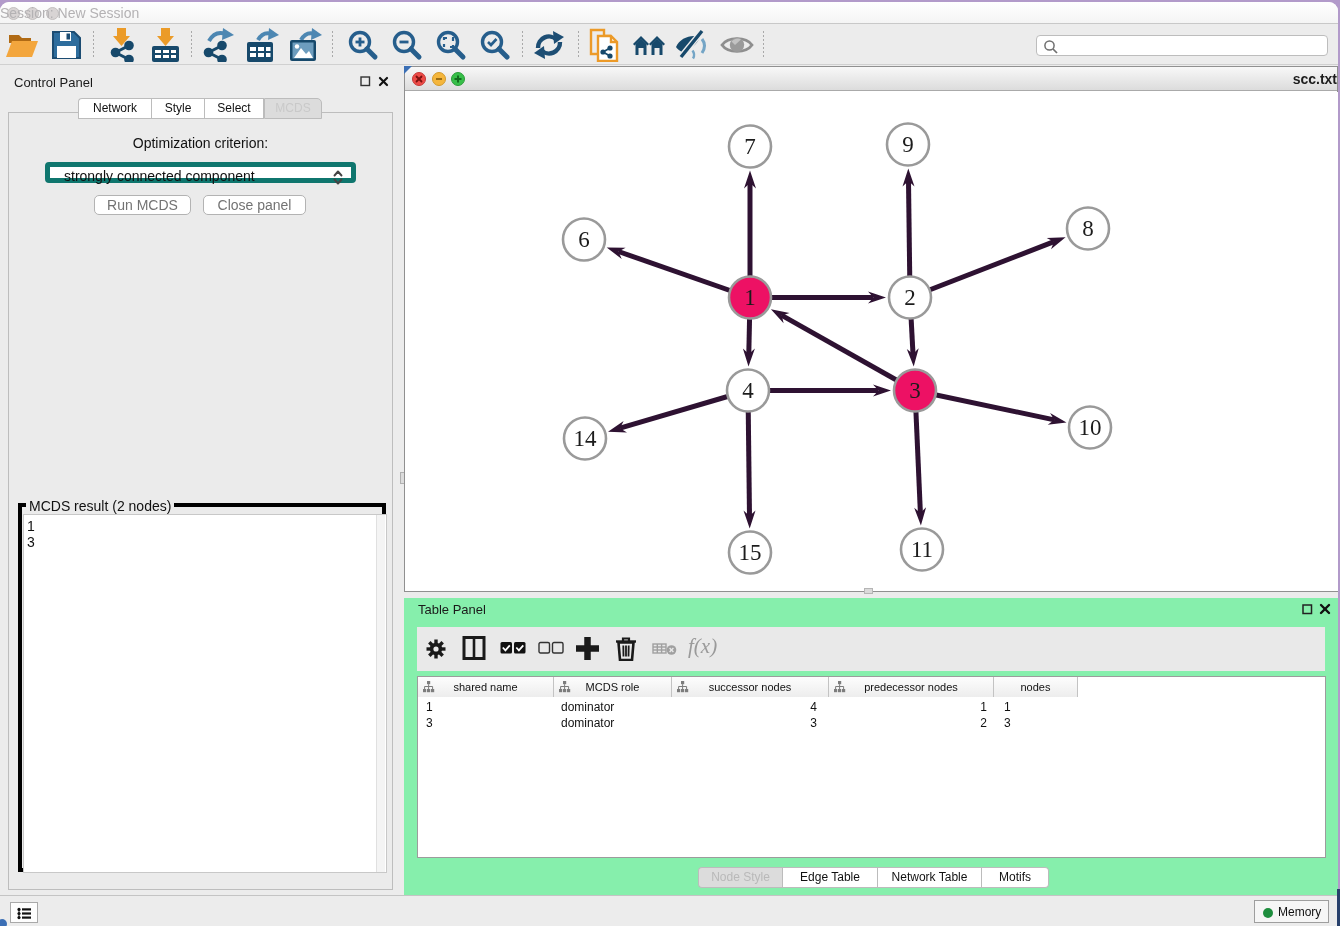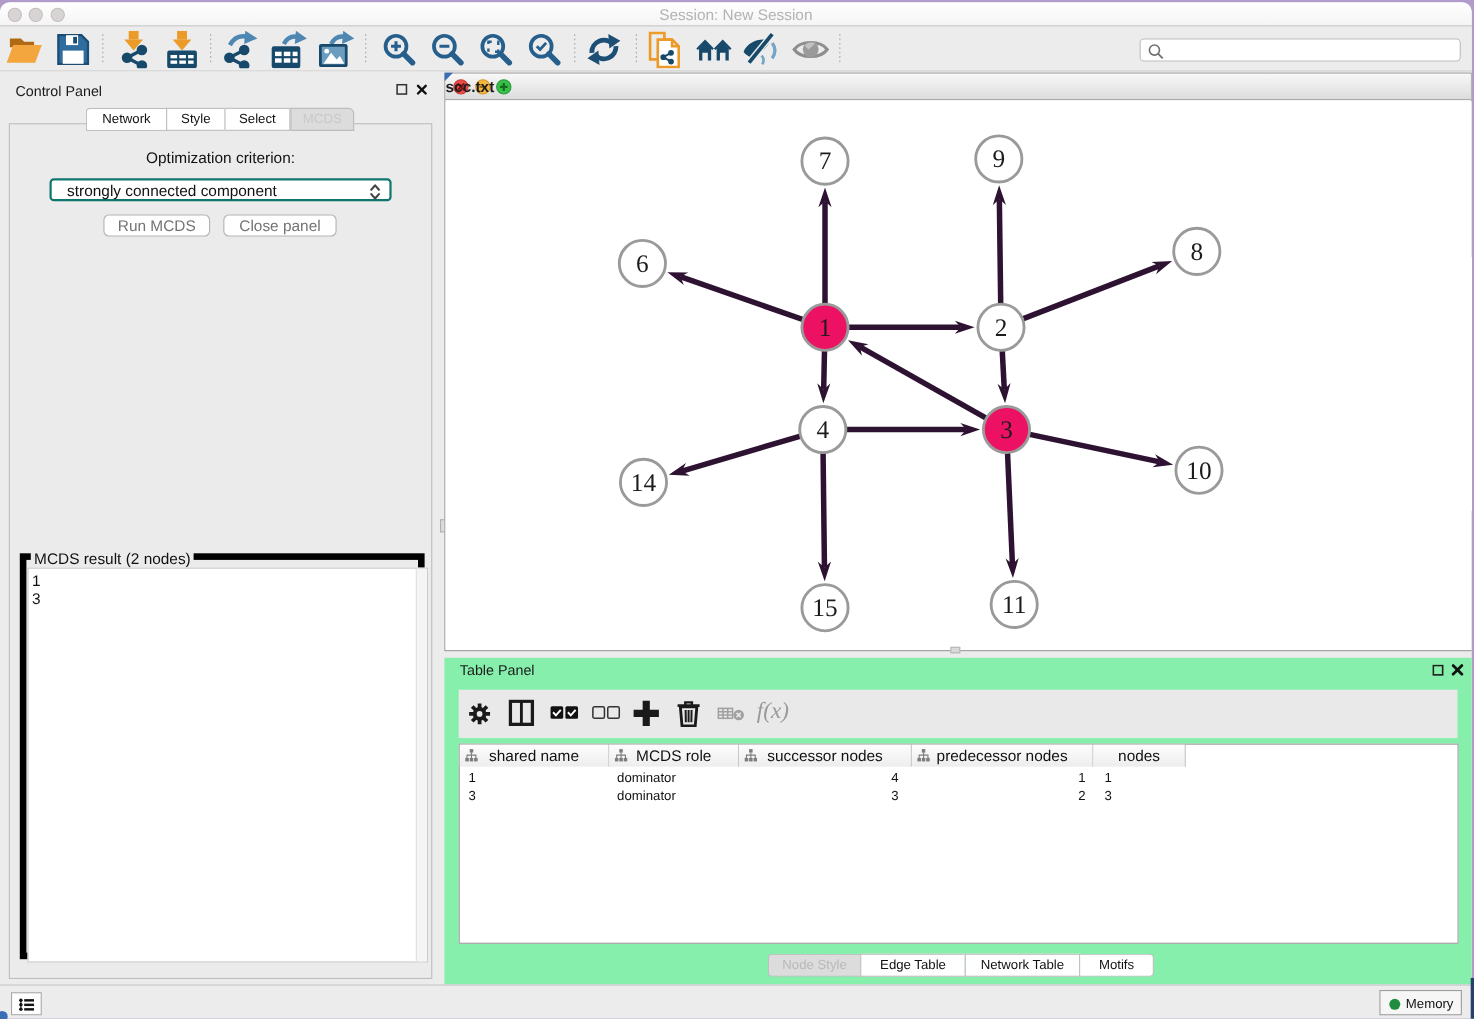--- a/index.html
+++ b/index.html
@@ -1,41 +1,41 @@
 <!DOCTYPE html>
 <html><head>
 <meta charset="utf-8">
 <style>
 * { margin:0; padding:0; box-sizing:border-box; }
 html,body { width:1340px; height:926px; overflow:hidden; background:#b29aca; font-family:"Liberation Sans",sans-serif; }
 #win { transform:translateZ(0); position:absolute; left:0; top:2px; width:1338px; height:924px; background:#ececec; border-radius:9px 9px 0 0; overflow:hidden; }
 #titlebar { position:absolute; left:0; top:0; width:100%; height:22px; background:linear-gradient(#ffffff,#f4f4f4); border-bottom:1px solid #c8c8c8; }
 .tl { position:absolute; top:5px; width:13px; height:13px; border-radius:50%; background:#d8d4d4; border:1px solid #c3bfbf; }
-#title-text { position:absolute; top:3px; left:0; width:100%; text-align:center; font-size:14px; color:#b4b2b4; }
+#title-text { position:absolute; top:3px; left:0; width:100%; font-size:14px; color:#b4b2b4; }
 #toolbar { position:absolute; left:0; top:23px; width:100%; height:40px; background:#ececec; border-bottom:1px solid #d0d0d0; }
 .tbi { position:absolute; top:3px; }
 .tbsep { position:absolute; top:6px; width:1px; height:28px; background-image:linear-gradient(#a9a9a9 2px, transparent 2px); background-size:1px 4px; }
 #searchbox { position:absolute; left:1036px; top:10px; width:292px; height:21px; background:#fff; border:1px solid #bdbdbd; border-radius:4px; }
 #cpanel { position:absolute; left:0; top:63px; width:401px; height:830px; background:#ececec; }
 .panhdr { font-size:13px; color:#1a1a1a; }
 .tab { position:absolute; height:21px; background:#fff; border:1px solid #bcbcbc; font-size:12px; font-weight:400; color:#111; text-align:center; line-height:19px; }
 #cptabs { z-index:5; } #cptabs .tab { top:0; }
 #cpcontent { position:absolute; left:8px; top:47px; width:385px; height:778px; border:1px solid #bdbdbd; background:#ebebeb; }
 .btn { position:absolute; background:#fff; border:1px solid #b3b3b3; border-radius:5px; font-size:14px; color:#737373; text-align:center; }
-#mcdsbox { position:absolute; left:9px; top:390px; width:368px; height:369px; border:6px solid #000000; }
+#mcdsbox { position:absolute; left:9px; top:390px; width:368px; height:369px; border:4px solid #000000; }
 #mcdslabel { position:absolute; left:4px; top:-9px; background:#ebebeb; padding:0 3px; font-size:14px; color:#111; }
 #mcdswhite { position:absolute; left:1px; top:7px; width:364px; height:359px; background:#fff; border:1px solid #c8c8c8; }
 #netframe { position:absolute; left:404px; top:64px; width:934px; height:526px; border:1px solid #909090; background:#fff; }
 #nettitle { position:absolute; left:0; top:0; width:100%; height:24px; background:linear-gradient(#f8f8f8,#dcdcdc); border-bottom:1px solid #aaa; }
 .light { position:absolute; top:5px; width:14px; height:14px; border-radius:50%; }
 #netcanvas { position:absolute; left:0; top:25px; width:933px; height:499px; background:#fff; }
 #tablepanel { position:absolute; left:404px; top:596px; width:934px; height:297px; background:#86efac; }
 #tptoolbar { position:absolute; left:13px; top:29px; width:908px; height:44px; background:#e9e9e9; }
 #tptable { position:absolute; left:13px; top:78px; width:909px; height:182px; background:#fff; border:1px solid #9c9c9c; }
-.th { position:absolute; top:0; height:20px; border-right:1px solid #c3c3c3; background:linear-gradient(#fdfdfd,#ededed); font-size:14px; color:#111; text-align:center; line-height:20px; }
+.th { position:absolute; top:0; height:20px; border-right:1px solid #c3c3c3; background:linear-gradient(#fdfdfd,#ededed); font-size:11px; color:#111; text-align:center; line-height:20px; }
 .td { position:absolute; font-size:12px; color:#111; height:16px; line-height:16px; }
 #btabs .tab { height:21px; }
 #statusbar { position:absolute; left:0; top:893px; width:100%; height:31px; background:#ececec; border-top:1px solid #c4c4c4; }
 </style>
 </head>
 <body>
 <div id="win">
 <div id="titlebar">
   <div class="tl" style="left:6.5px;"></div>
   <div class="tl" style="left:26px;"></div>
@@ -201,21 +201,21 @@
         </g>
       </svg>
   <div id="cptabs" style="position:absolute;left:0;top:33px;width:100%;height:21px;z-index:5;">
     <div class="tab" style="left:78px;width:73px;border-right:none;border-radius:4px 0 0 0;">Network</div>
     <div class="tab" style="left:151px;width:53px;border-right:none;">Style</div>
     <div class="tab" style="left:204px;width:60px;">Select</div>
     <div class="tab" style="left:264px;width:58px;background:#dcdcdc;border-color:#bcbcbc;color:#c9c9c9;border-radius:0 5px 0 0;">MCDS</div>
   </div>
   <div id="cpcontent">
     <div style="position:absolute;left:0;top:22px;width:100%;text-align:center;font-size:14px;color:#111;">Optimization criterion:</div>
-    <div style="position:absolute;left:36px;top:49px;width:311px;height:21px;background:#fff;border:2px solid #0f766e;border-radius:4px;">
+    <div style="position:absolute;left:36px;top:49px;width:311px;height:21px;background:#fff;border:5px solid #0f766e;border-radius:4px;">
       <div style="position:absolute;left:14px;top:1px;font-size:14px;color:#111;">strongly connected component</div>
       <svg style="position:absolute;right:8px;top:3px;" width="10" height="15" viewBox="0 0 10 15">
         <g fill="none" stroke="#444" stroke-width="1.9" stroke-linecap="round" stroke-linejoin="round">
               <path d="M1.5 5.5 L5 1.5 L8.5 5.5"></path>
               <path d="M1.5 9.5 L5 13.5 L8.5 9.5"></path>
             </g>
       </svg>
     </div>
     <div class="btn" style="left:85px;top:82px;width:97px;height:20px;line-height:19px;">Run MCDS</div>
     <div class="btn" style="left:194px;top:82px;width:103px;height:20px;line-height:19px;">Close panel</div>
@@ -245,21 +245,21 @@
     <svg style="position:absolute;left:29.5px;top:8px;" width="8" height="8" viewBox="0 0 8 8">
           <line x1="1" y1="4" x2="7" y2="4" stroke="#9a6d14" stroke-width="2"></line>
         </svg>
     <div class="light" style="left:46px;background:#37bf49;border:1px solid #2a9c38;"></div>
     <svg style="position:absolute;left:49px;top:8px;" width="8" height="8" viewBox="0 0 8 8">
           <g stroke="#126b1e" stroke-width="2">
             <line x1="4" y1="0.5" x2="4" y2="7.5"></line>
             <line x1="0.5" y1="4" x2="7.5" y2="4"></line>
           </g>
         </svg>
-    <div style="position:absolute;left:0;top:4px;width:100%;text-align:left;font-size:14px;font-weight:700;color:#1d1d1d;">scc.txt</div>
+    <div style="position:absolute;left:0;top:4px;width:100%;text-align:right;font-size:14px;font-weight:700;color:#1d1d1d;">scc.txt</div>
   </div>
   <div id="netcanvas">
   <svg width="933" height="499" viewBox="0 0 933 499">
 <g stroke="#2e1232" stroke-width="5" fill="none">
 <line x1="345.0" y1="205.5" x2="345.0" y2="91.0"></line>
 <line x1="345.0" y1="205.5" x2="213.5" y2="159.5"></line>
 <line x1="345.0" y1="205.5" x2="468.5" y2="205.5"></line>
 <line x1="345.0" y1="205.5" x2="343.8" y2="262.0"></line>
 <line x1="505.0" y1="205.5" x2="503.5" y2="89.0"></line>
 <line x1="505.0" y1="205.5" x2="649.0" y2="149.7"></line>

